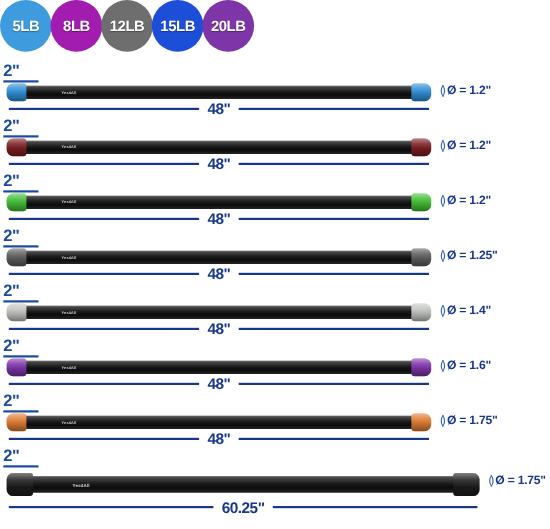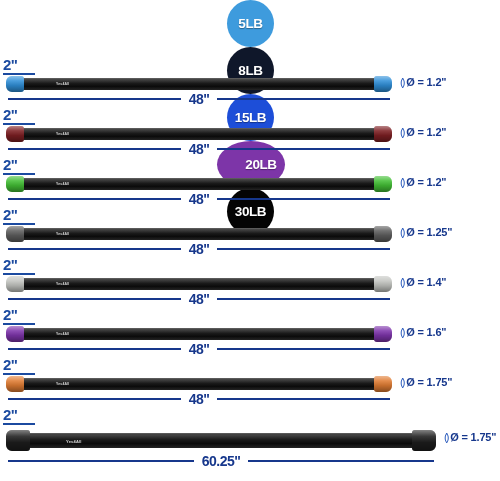--- a/index.html
+++ b/index.html
@@ -8,21 +8,21 @@
     background:#ffffff;
     font-family:"Liberation Sans", sans-serif;
     overflow:hidden;
     position:relative;
   }
 
   
   #swatches{
     position:absolute; left:0; top:0;
     width:500px; height:56px;
-    display:flex; align-items:center;flex-direction:column;
+    display:flex; 
   }
   .swatch{
     width:47px;height:47px;border-radius:50%;
     display:flex;align-items:center;justify-content:center;
     margin-right:-1px;
     flex:0 0 auto;
     position:relative;
   }
   .swatch-label{
     color:#ffffff;
@@ -118,31 +118,31 @@
     white-space:nowrap;
   }
 </style>
 </head>
 <body>
 
 <div id="swatches">
     <div class="swatch" style="background: rgb(62, 155, 221);">
       <span class="swatch-label">5LB</span>
     </div>
-    <div class="swatch" style="background: #0f172a;">
+    <div class="swatch" style="background: #a21caf;">
       <span class="swatch-label">8LB</span>
+    </div>
+    <div class="swatch" style="background: rgb(110, 110, 110);">
+      <span class="swatch-label">12LB</span>
     </div>
     <div class="swatch" style="background: #1d4ed8;">
       <span class="swatch-label">15LB</span>
     </div>
-    <div class="swatch" style="background: rgb(125, 53, 168); padding-left: 21px;">
+    <div class="swatch" style="background: rgb(125, 53, 168);">
       <span class="swatch-label">20LB</span>
-    </div>
-    <div class="swatch" style="background: rgb(4, 4, 4);">
-      <span class="swatch-label">30LB</span>
     </div>
   </div>
 
 <div id="rows">
     <div class="row">
       <div class="cap-mark">
         <div class="t">2"</div>
         <div class="u"></div>
       </div>
       <div class="bar" style="left: 8px; right: 110px;">

